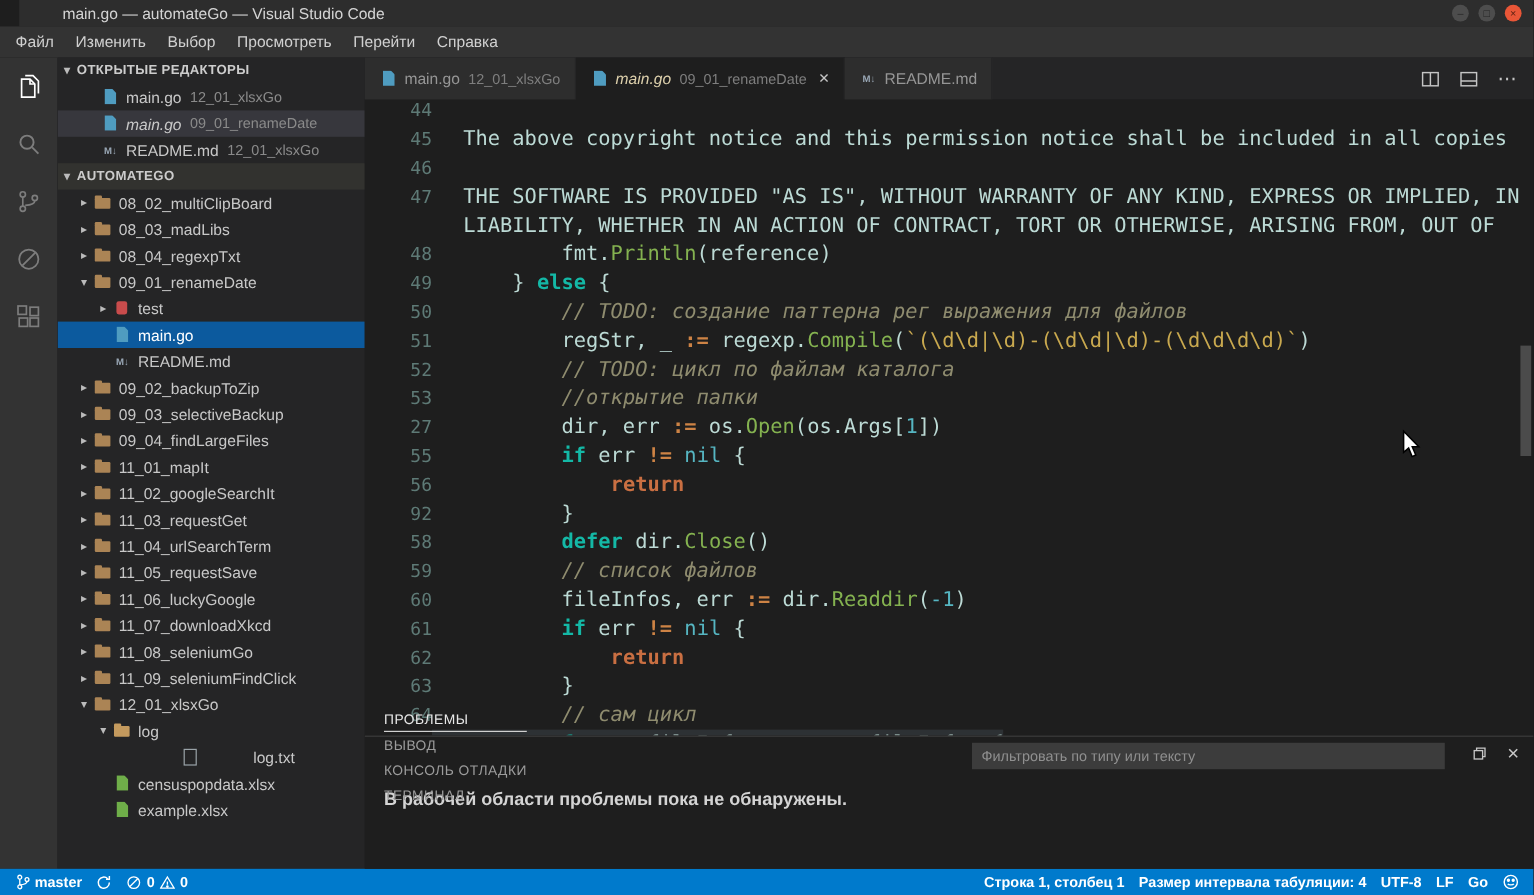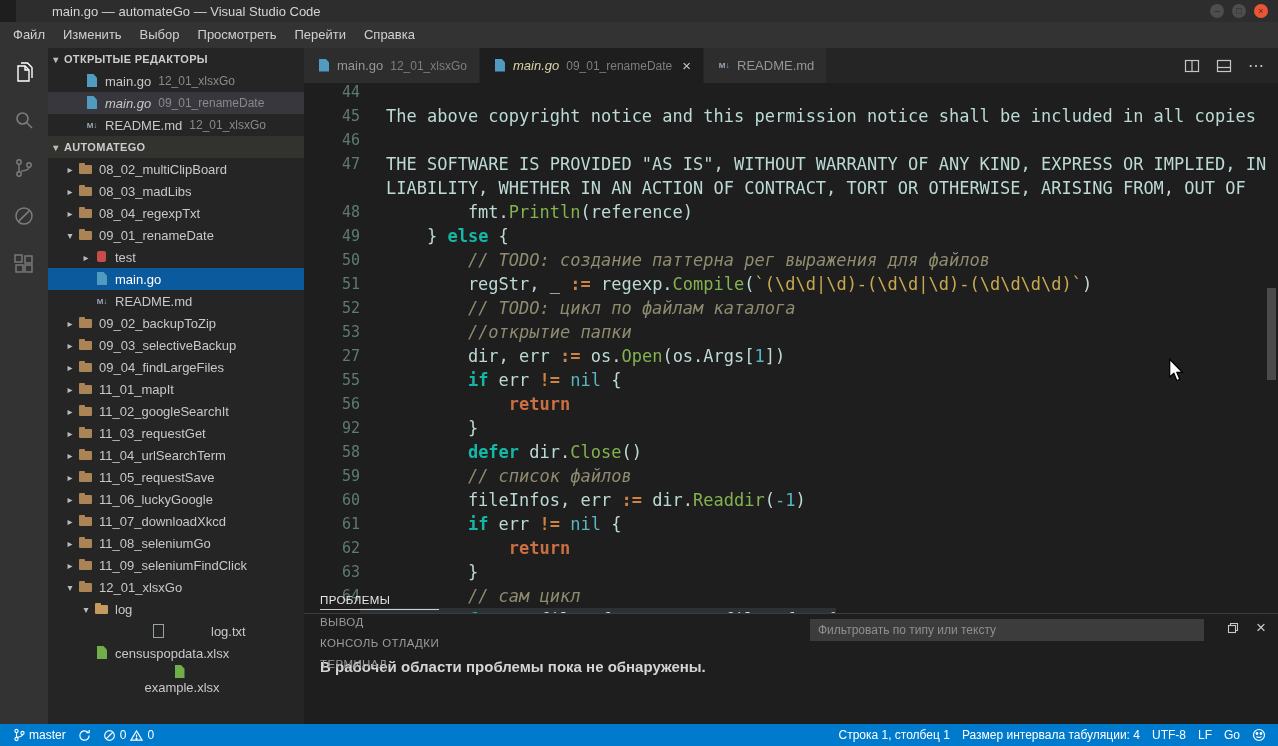--- a/index.html
+++ b/index.html
@@ -88,21 +88,21 @@
   .panel-filter { position:absolute; right:74px; top:5px; width:394px; height:22px; background:#3c3c3c; border:none;
                   color:#cccccc; font-size:12px; padding:0 8px; outline:none; font-family:"Liberation Sans",sans-serif; }
   .panel-filter::placeholder { color:#8f8f8f; }
   .panel-actions { position:absolute; right:12px; top:7px; display:flex; gap:16px; align-items:center; color:#c8c8c8; }
   .panel-actions span { cursor:pointer; display:inline-flex; }
   .pclose { font-size:17px; line-height:14px; }
   .panel-body { padding:12px 0 0 16px; color:#d4d4d4; font-size:15px;font-weight:bold; }
 
   
   .statusbar { height:22px; background:#007acc; display:flex; align-items:center; color:#ffffff;
-               font-size:12px; flex:none; padding:0 6px 0 8px; }
+               font-size:12px; flex:none; padding:0 6px 0 8px;font-weight:bold; }
   .sb-left { display:flex; align-items:center; }
   .sb-item { display:flex; align-items:center; gap:4px; padding:0 6px; height:22px; cursor:pointer; white-space:nowrap; }
   .sb-right { margin-left:auto; display:flex; align-items:center; }
   .sb-ic { display:inline-flex; }
 
   
   .mouse-cursor { position:absolute; left:1168px; top:358px; z-index:99; pointer-events:none; }
 </style>
 </head>
 <body>
@@ -302,21 +302,21 @@
           <div class="row tree-row" style="padding-left: 46px; gap: 40px;">
             <span class="twisty"></span>
             <span class="fi fi-txt"></span>
             <span class="name">log.txt</span>
           </div>
           <div class="row tree-row" style="padding-left: 30px;">
             <span class="twisty"></span>
             <span class="fi fi-xlsx"></span>
             <span class="name">censuspopdata.xlsx</span>
           </div>
-          <div class="row tree-row" style="padding-left: 12px; flex-direction: column;">
+          <div class="row tree-row" style="padding-left: 30px;">
             <span class="twisty"></span>
             <span class="fi fi-xlsx"></span>
             <span class="name">example.xlsx</span>
           </div>
         </div>
     </div>
 
     <div class="editor-col">
       <div class="tabbar">
         <div class="tabs">

